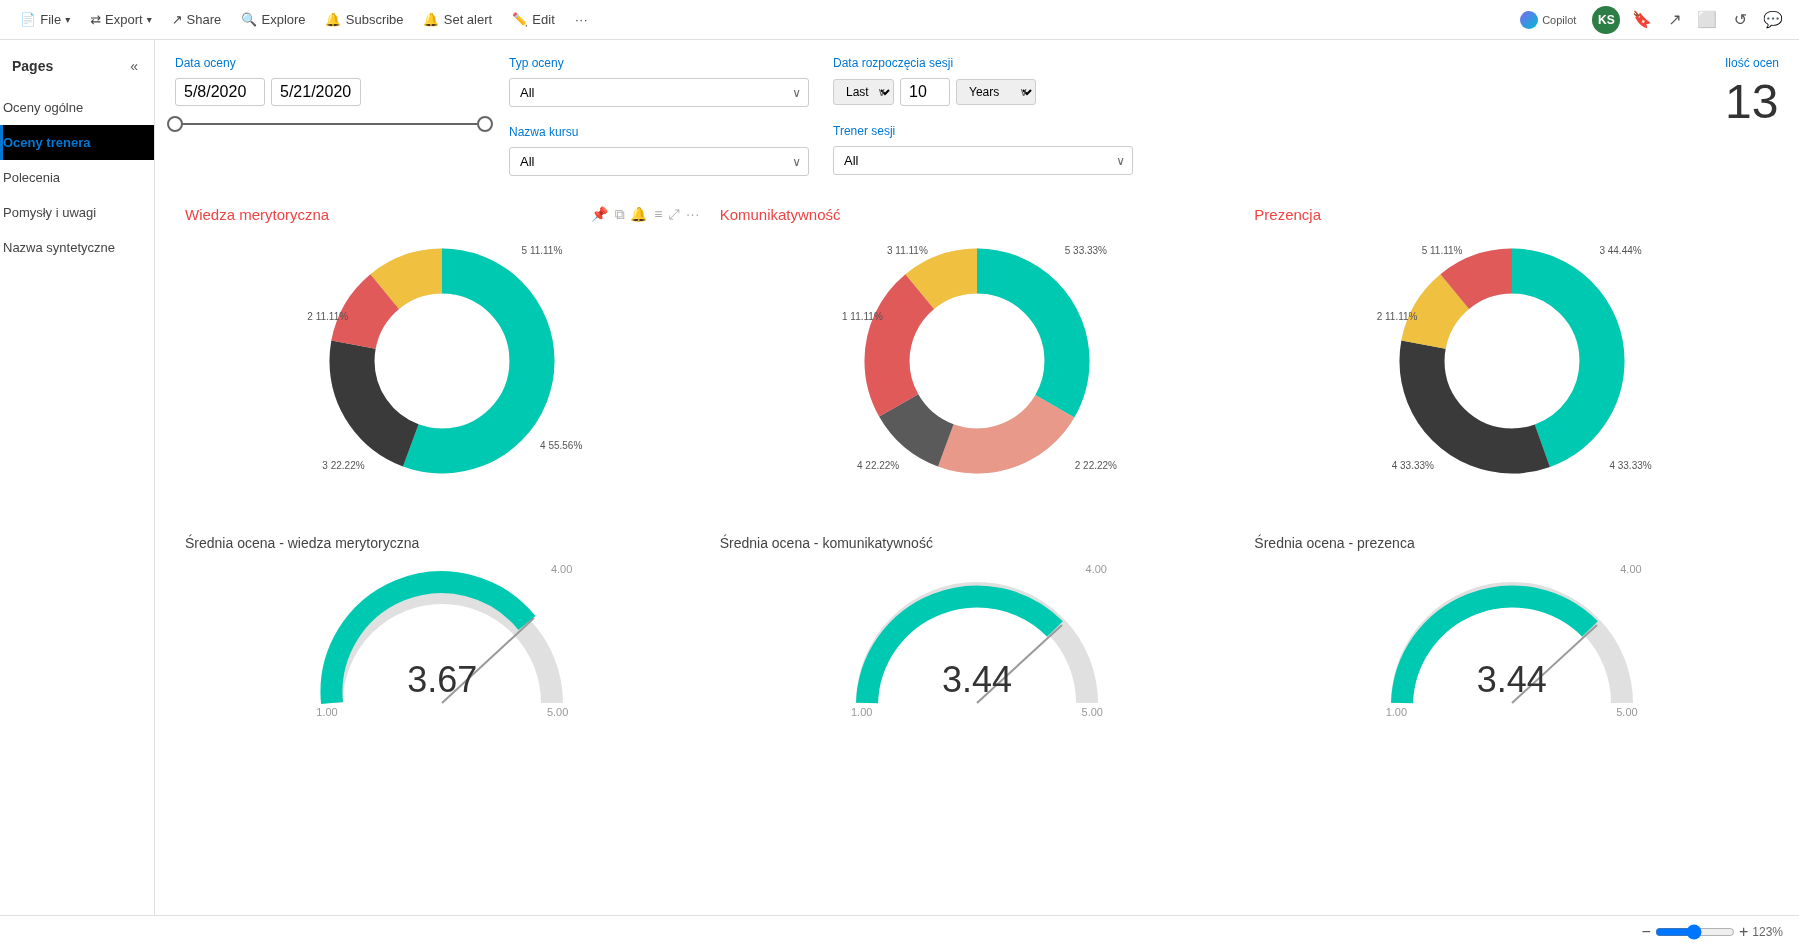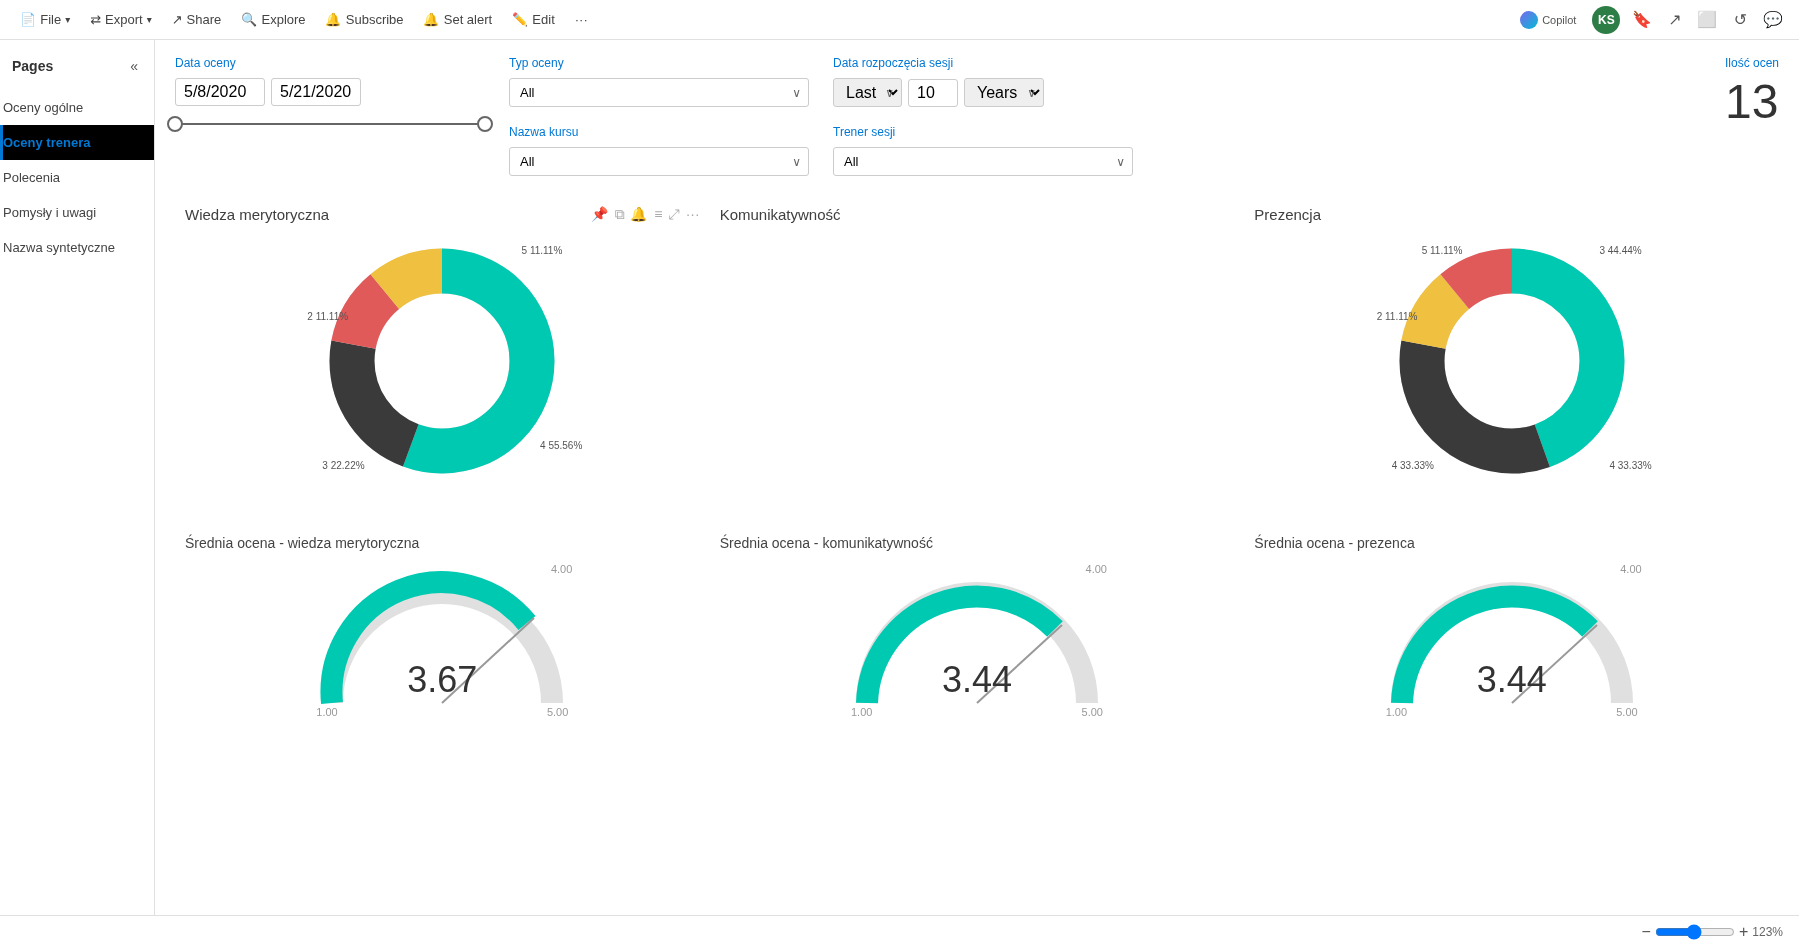--- a/index.html
+++ b/index.html
@@ -37,29 +37,29 @@
     .slider-track { position: relative; width: 310px; height: 20px; }
     .slider-line { position: absolute; top: 50%; left: 0; right: 0; height: 2px; background: #ccc; transform: translateY(-50%); }
     .slider-fill { position: absolute; top: 50%; left: 0; right: 0; height: 2px; background: #666; transform: translateY(-50%); }
     .slider-thumb { position: absolute; top: 50%; width: 16px; height: 16px; border-radius: 50%; border: 2px solid #666; background: #fff; transform: translate(-50%, -50%); cursor: pointer; }
     .slider-thumb.left { left: 0%; }
     .slider-thumb.right { left: 100%; }
     .filter-select { border: 1px solid #ccc; border-radius: 3px; padding: 6px 28px 6px 10px; font-size: 13px; appearance: none; background: #fff; min-width: 300px; cursor: pointer; position: relative; }
     .select-wrapper { position: relative; }
     .select-wrapper::after { content: '∨'; position: absolute; right: 8px; top: 50%; transform: translateY(-50%); pointer-events: none; color: #666; font-size: 12px; }
     .filter-inline { display: flex; align-items: center; gap: 6px; }
-    .filter-select-small { border: 1px solid #ccc; border-radius: 3px; padding: 4px 8px; font-size: 16px; }
+    .filter-select-small { border: 1px solid #ccc; border-radius: 3px; padding: 4px 8px; font-size: 12px; }
     .ilość-ocen-group { margin-left: auto; }
     .ilość-value { font-size: 48px; font-weight: 300; color: #333; line-height: 1; }
 
     
     .charts-section { display: flex; gap: 0; }
     .chart-panel { flex: 1; padding: 10px; }
     .chart-title-row { display: flex; align-items: center; justify-content: space-between; margin-bottom: 8px; }
-    .chart-title { font-size: 15px; color: #404040; font-weight: 400; }
+    .chart-title { font-size: 15px; color: #ef4444; font-weight: 400; }
     .chart-icons { display: flex; gap: 6px; color: #aaa; font-size: 14px; }
 
     
     .donut-container { position: relative; width: 260px; height: 260px; margin: 0 auto; }
     .donut-label { font-size: 10px; color: #555; position: absolute; white-space: nowrap; }
 
     
     .gauge-section { display: flex; gap: 0; margin-top: 24px; }
     .gauge-panel { flex: 1; padding: 10px; }
     .gauge-title { font-size: 14px; color: #444; margin-bottom: 12px; }
@@ -245,20 +245,41 @@
             <div class="donut-label" style="bottom:40px; right:-10px;">4 55.56%</div>
             <div class="donut-label" style="bottom:20px; left:10px;">3 22.22%</div>
             <div class="donut-label" style="top:80px; left:-5px;">2 11.11%</div>
           </div>
         </div>
 
         <div class="chart-panel">
           <div class="chart-title-row">
             <div class="chart-title">Komunikatywność</div>
           </div>
+          <div class="donut-container">
+            <svg viewBox="0 0 260 260" width="260" height="260">
+              <circle cx="130" cy="130" r="90" fill="none" stroke="#e0e0e0" stroke-width="45"></circle>
+
+              <circle cx="130" cy="130" r="90" fill="none" stroke="#00c9b1" stroke-width="45" stroke-dasharray="188.5 565.49" stroke-dashoffset="0" transform="rotate(-90 130 130)"></circle>
+
+              <circle cx="130" cy="130" r="90" fill="none" stroke="#e8998a" stroke-width="45" stroke-dasharray="125.66 565.49" stroke-dashoffset="-188.5" transform="rotate(-90 130 130)"></circle>
+
+              <circle cx="130" cy="130" r="90" fill="none" stroke="#5a5a5a" stroke-width="45" stroke-dasharray="62.83 565.49" stroke-dashoffset="-314.16" transform="rotate(-90 130 130)"></circle>
+
+              <circle cx="130" cy="130" r="90" fill="none" stroke="#e05a5a" stroke-width="45" stroke-dasharray="125.66 565.49" stroke-dashoffset="-376.99" transform="rotate(-90 130 130)"></circle>
+
+              <circle cx="130" cy="130" r="90" fill="none" stroke="#f0c040" stroke-width="45" stroke-dasharray="62.83 565.49" stroke-dashoffset="-502.65" transform="rotate(-90 130 130)"></circle>
+              <circle cx="130" cy="130" r="62" fill="white"></circle>
+            </svg>
+            <div class="donut-label" style="top:14px; left:40px;">3 11.11%</div>
+            <div class="donut-label" style="top:14px; right:0px;">5 33.33%</div>
+            <div class="donut-label" style="bottom:20px; right:-10px;">2 22.22%</div>
+            <div class="donut-label" style="bottom:20px; left:10px;">4 22.22%</div>
+            <div class="donut-label" style="top:80px; left:-5px;">1 11.11%</div>
+          </div>
         </div>
 
         <div class="chart-panel">
           <div class="chart-title-row">
             <div class="chart-title">Prezencja</div>
           </div>
           <div class="donut-container">
             <svg viewBox="0 0 260 260" width="260" height="260">
               <circle cx="130" cy="130" r="90" fill="none" stroke="#e0e0e0" stroke-width="45"></circle>
 

